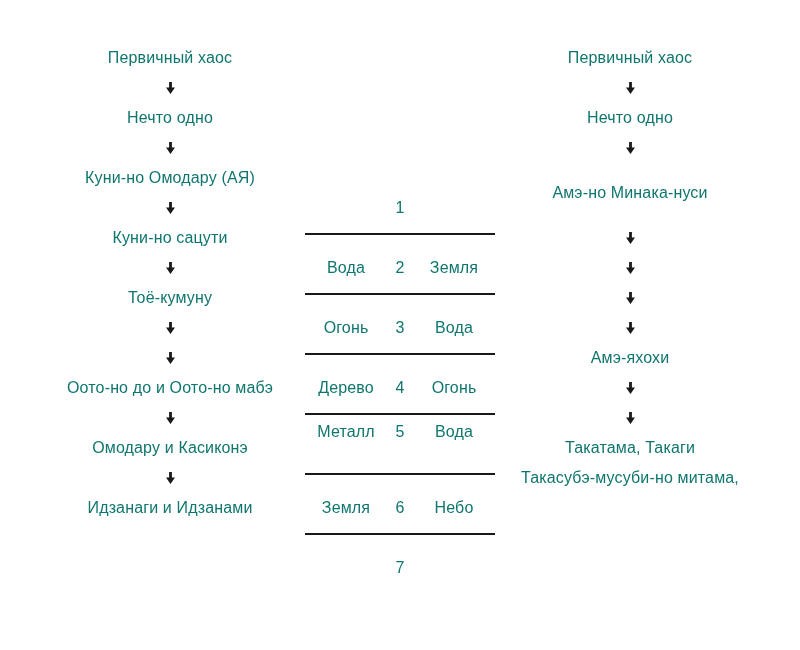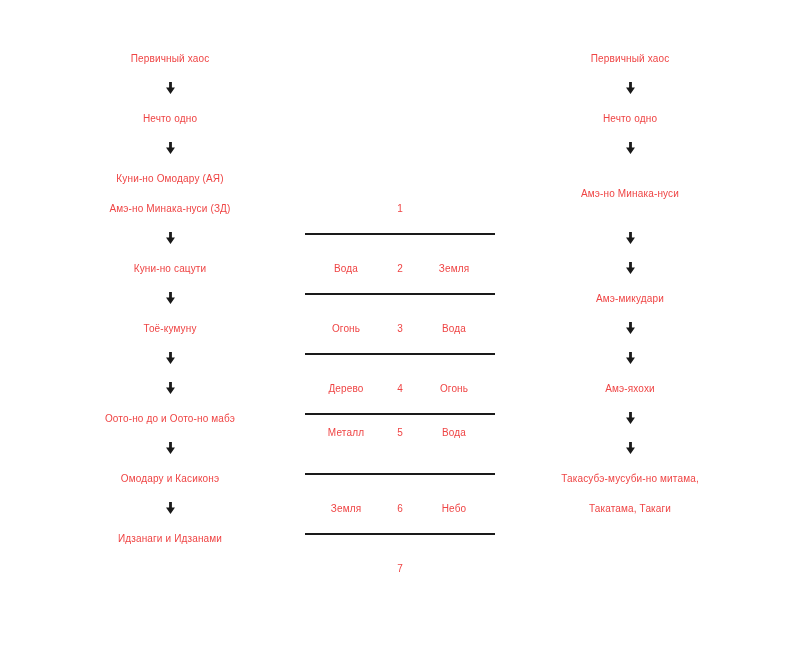--- a/index.html
+++ b/index.html
@@ -1,19 +1,19 @@
 <!DOCTYPE html>
 <html><head>
 <meta charset="utf-8">
 <style>
   html,body{margin:0;padding:0;background:#fff;}
   .canvas{
     position:relative;width:800px;height:650px;background:#ffffff;overflow:hidden;
     font-family:"Liberation Sans","DejaVu Sans",sans-serif;
-    font-size:10px;color:#ef4444;letter-spacing:0.15px;
+    font-size:16px;color:#0f766e;letter-spacing:0.15px;
   }
   .chain{position:absolute;top:43px;display:flex;flex-direction:column;}
   .chain-left{left:40px;width:260px;}
   .chain-right{left:500px;width:260px;}
   .row{height:30px;display:flex;align-items:center;justify-content:center;text-align:center;}
   .row.tall{height:60px;}
   .arrow-row svg{display:block;}
   .mtable{position:absolute;left:305px;top:193px;width:190px;height:390px;}
   .mrow{position:absolute;left:0;right:0;height:30px;display:flex;align-items:center;}
   .mcell{display:block;text-align:center;}
@@ -34,21 +34,20 @@
           <path d="M3.1 0h2.8v5.5H9L4.5 12 0 5.5h3.1Z" fill="#1a1a1a"></path>
         </svg>
       </div>
     <div class="row">Нечто одно</div>
     <div class="row arrow-row">
         <svg width="9" height="12" viewBox="0 0 9 12">
           <path d="M3.1 0h2.8v5.5H9L4.5 12 0 5.5h3.1Z" fill="#1a1a1a"></path>
         </svg>
       </div>
     <div class="row">Куни-но Омодару (АЯ)</div>
-    <div class="row">Амэ-но Минака-нуси (ЗД)</div>
     <div class="row arrow-row">
         <svg width="9" height="12" viewBox="0 0 9 12">
           <path d="M3.1 0h2.8v5.5H9L4.5 12 0 5.5h3.1Z" fill="#1a1a1a"></path>
         </svg>
       </div>
     <div class="row">Куни-но сацути</div>
     <div class="row arrow-row">
         <svg width="9" height="12" viewBox="0 0 9 12">
           <path d="M3.1 0h2.8v5.5H9L4.5 12 0 5.5h3.1Z" fill="#1a1a1a"></path>
         </svg>
@@ -140,21 +139,20 @@
     <div class="row arrow-row">
         <svg width="9" height="12" viewBox="0 0 9 12">
           <path d="M3.1 0h2.8v5.5H9L4.5 12 0 5.5h3.1Z" fill="#1a1a1a"></path>
         </svg>
       </div>
     <div class="row arrow-row">
         <svg width="9" height="12" viewBox="0 0 9 12">
           <path d="M3.1 0h2.8v5.5H9L4.5 12 0 5.5h3.1Z" fill="#1a1a1a"></path>
         </svg>
       </div>
-    <div class="row">Амэ-микудари</div>
     <div class="row arrow-row">
         <svg width="9" height="12" viewBox="0 0 9 12">
           <path d="M3.1 0h2.8v5.5H9L4.5 12 0 5.5h3.1Z" fill="#1a1a1a"></path>
         </svg>
       </div>
     <div class="row arrow-row">
         <svg width="9" height="12" viewBox="0 0 9 12">
           <path d="M3.1 0h2.8v5.5H9L4.5 12 0 5.5h3.1Z" fill="#1a1a1a"></path>
         </svg>
       </div>
@@ -162,17 +160,17 @@
     <div class="row arrow-row">
         <svg width="9" height="12" viewBox="0 0 9 12">
           <path d="M3.1 0h2.8v5.5H9L4.5 12 0 5.5h3.1Z" fill="#1a1a1a"></path>
         </svg>
       </div>
     <div class="row arrow-row">
         <svg width="9" height="12" viewBox="0 0 9 12">
           <path d="M3.1 0h2.8v5.5H9L4.5 12 0 5.5h3.1Z" fill="#1a1a1a"></path>
         </svg>
       </div>
+    <div class="row">Такатама, Такаги</div>
     <div class="row">Такасубэ-мусуби-но митама,</div>
-    <div class="row">Такатама, Такаги</div>
   </div>
 
 </div>
 
 </body></html>

